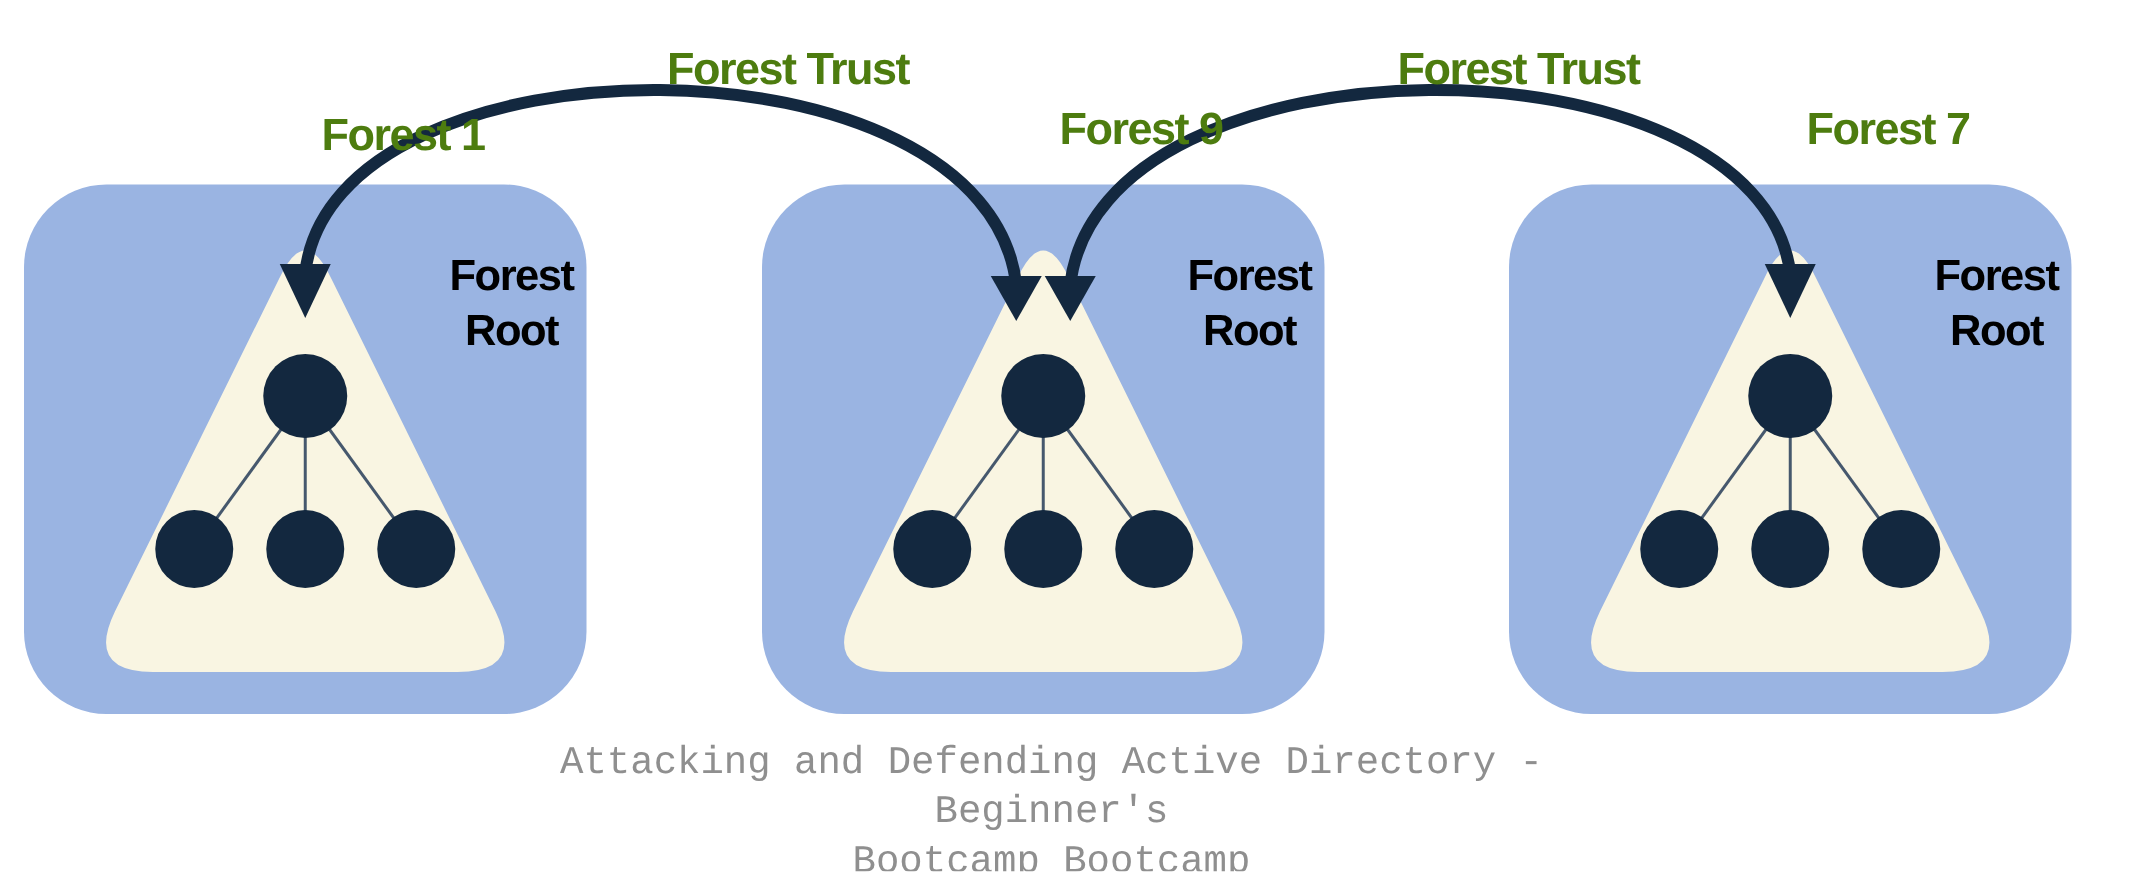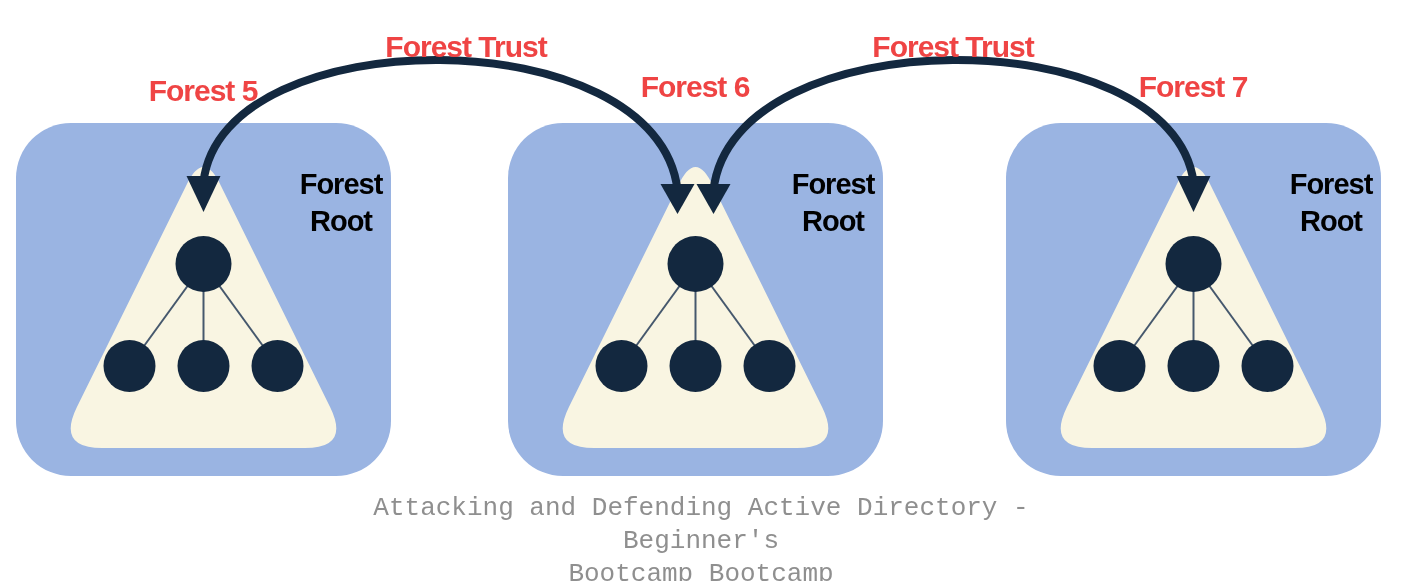--- a/index.html
+++ b/index.html
@@ -9,25 +9,25 @@
     height: 581px;
     background: #ffffff;
     overflow: hidden;
     font-family: "Liberation Sans", sans-serif;
   }
   .shapes-svg { position: absolute; left: 0; top: 0; }
   .tree-edge { stroke: #46586d; stroke-width: 2; }
   .trust-arc { fill: none; stroke-width: 8; }
   .label {
     position: absolute;
-    color: #ef4444;
+    color: #4d7c0f;
     font-weight: 700;
     font-size: 30px;
     letter-spacing: -1px;
-    text-align: center;
+    text-align: right;
     white-space: nowrap;
   }
   .root-label {
     position: absolute;
     top: 166px;
     width: 104px;
     color: #000000;
     font-weight: 700;
     font-size: 29px;
     letter-spacing: -1px;
@@ -96,22 +96,22 @@
       <polygon points="660.5,184 694.5,184 677.5,214" fill="#13283f"></polygon>
     </g>
 
     <g>
       <path class="trust-arc" d="M 713.5,190 C 733,18 1172,18 1193.5,182" stroke="#13283f"></path>
       <polygon points="696.5,184 730.5,184 713.5,214" fill="#13283f"></polygon>
       <polygon points="1176.5,176 1210.5,176 1193.5,212" fill="#13283f"></polygon>
     </g>
   </svg>
 
-  <div class="label" style="left:83px;  top:74px; width:240px;">Forest 5</div>
-  <div class="label" style="left:575px; top:70px; width:240px;">Forest 6</div>
+  <div class="label" style="left:83px;  top:74px; width:240px;">Forest 1</div>
+  <div class="label" style="left:575px; top:70px; width:240px;">Forest 9</div>
   <div class="label" style="left:1073px;top:70px; width:240px;">Forest 7</div>
 
   <div class="label" style="left:326px; top:30px; width:280px;">Forest Trust</div>
   <div class="label" style="left:813px; top:30px; width:280px;">Forest Trust</div>
 
   <div class="root-label" style="left:289px;">Forest Root</div>
   <div class="root-label" style="left:781px;">Forest Root</div>
   <div class="root-label" style="left:1279px;">Forest Root</div>
 
   <div class="caption">

